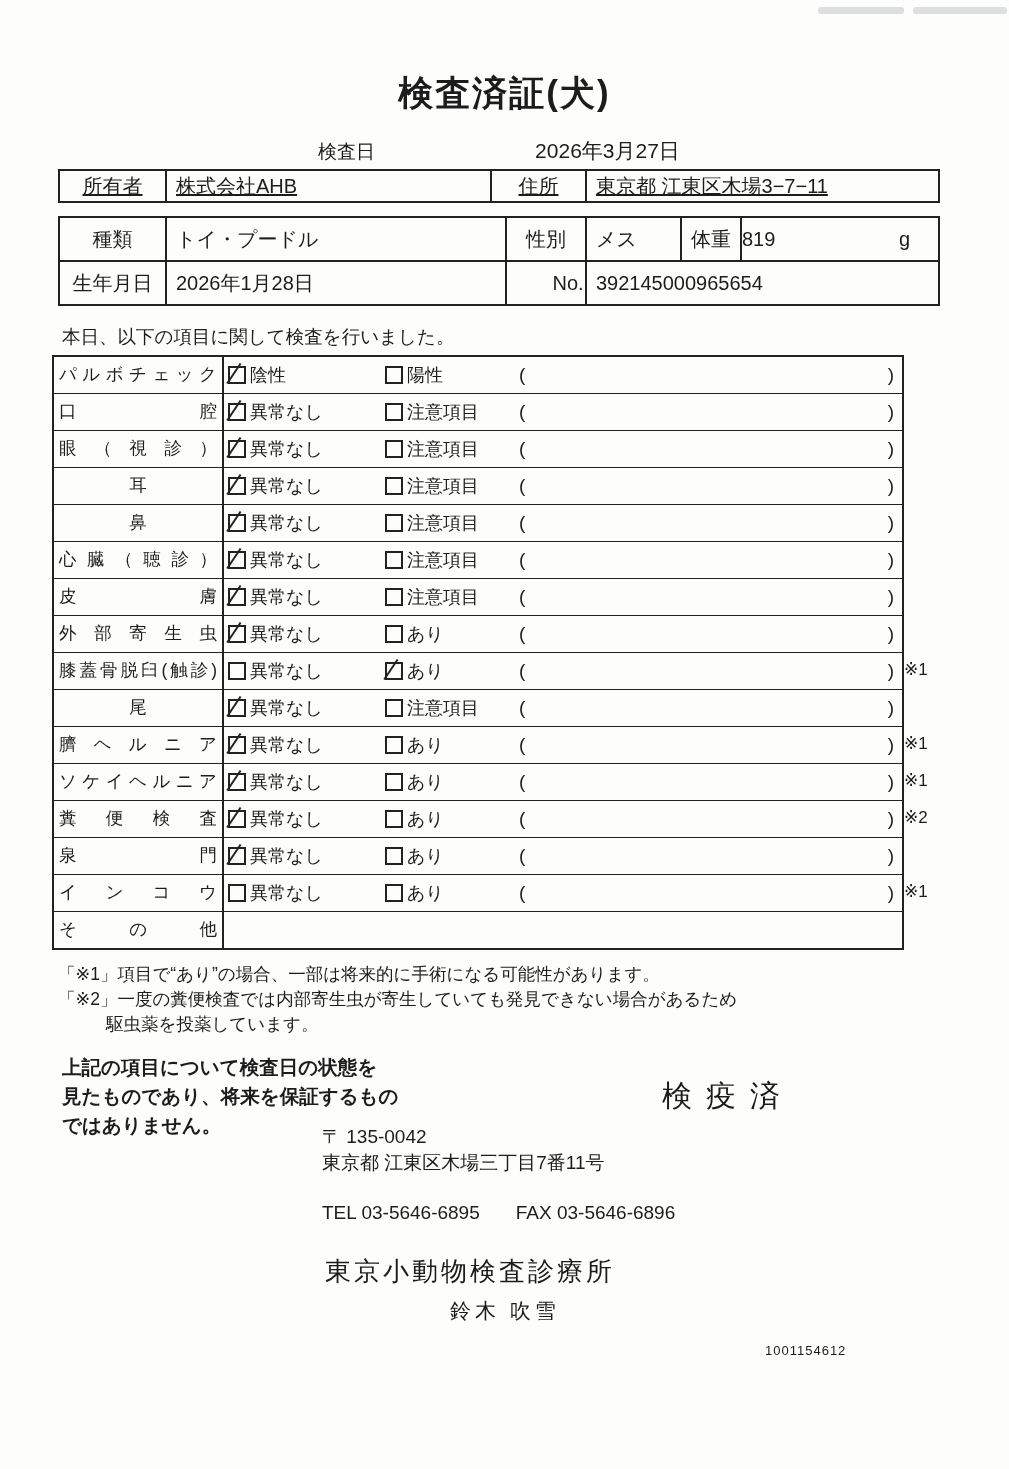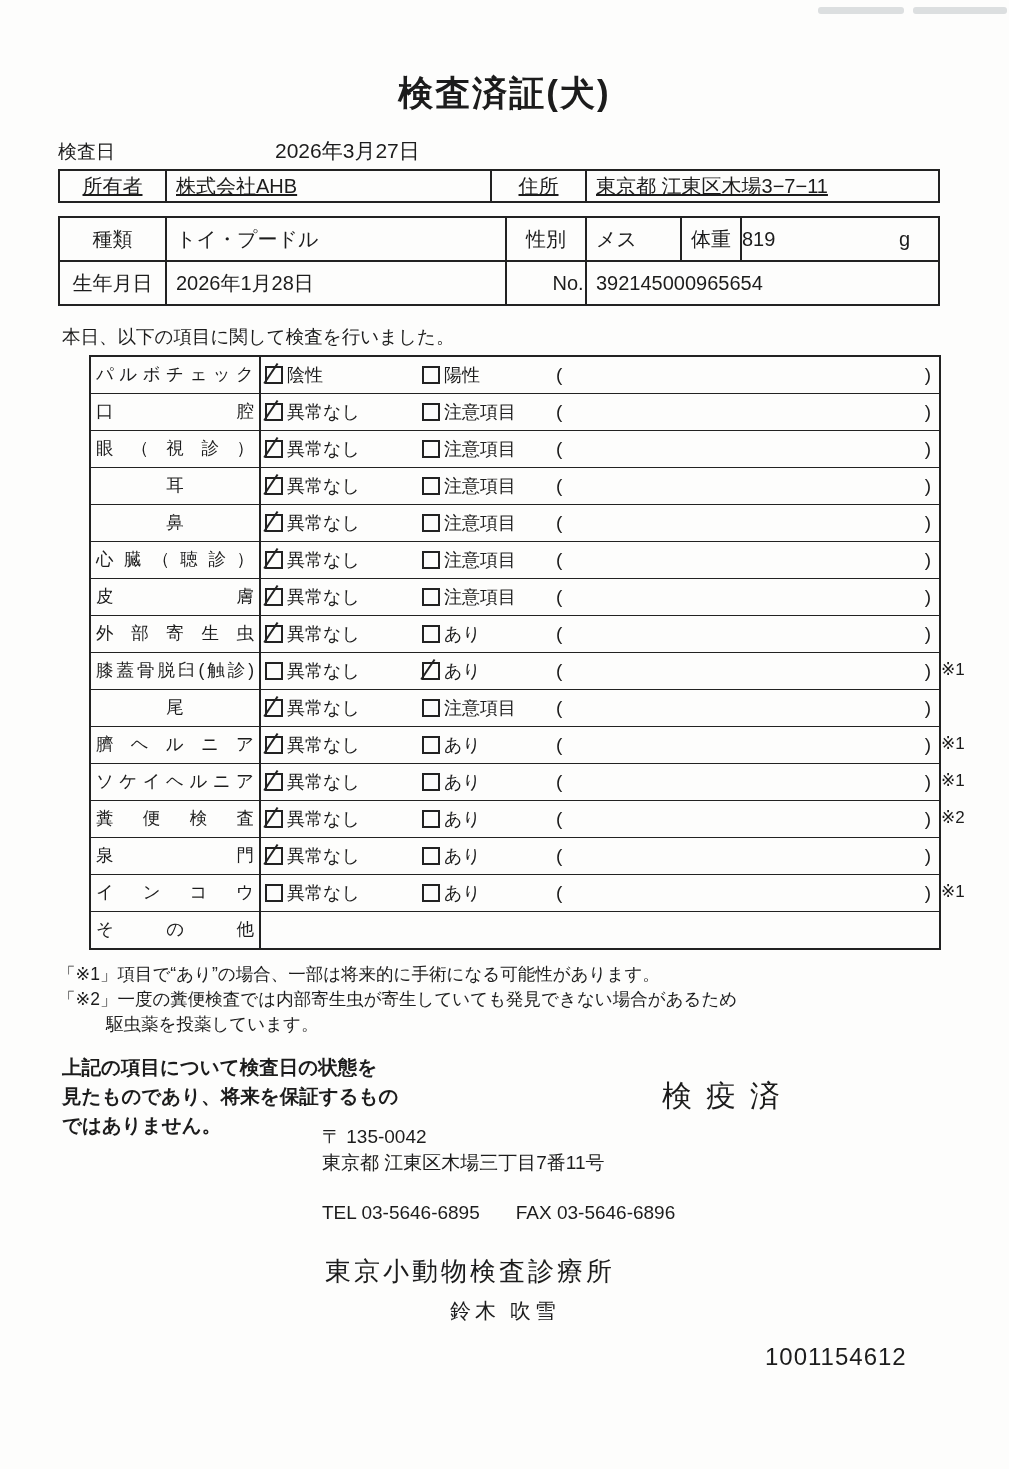--- a/index.html
+++ b/index.html
@@ -25,21 +25,21 @@
     margin:70px 0 0 0;
     text-align:center;
     font-size:35px;
     font-weight:bold;
     letter-spacing:2px;
   }
   .date-row{
     width:882px;
     margin:20px 0 4px 58px;
     display:flex;
-    justify-content:flex-start;
+    justify-content:center;
     align-items:baseline;
   }
   .date-label{font-size:19px;margin-right:160px;}
   .date-value{font-size:21px;}
 
   
   .owner-table{
     margin-left:58px;
     width:882px;
     border:2px solid #222;
@@ -76,21 +76,21 @@
   .weight-cell{justify-content:space-between;gap:4px;padding-right:28px;}
   .no-label{justify-content:center;font-size:18px;padding-left:44px;}
 
   .intro{
     margin:10px 0 6px 62px;
     font-size:18.5px;
   }
 
   
   .check-table{
-    margin-left:89px;
+    margin-left:52px;
     width:852px;
     border:2px solid #222;
     box-sizing:border-box;
   }
   .check-row{
     position:relative;
     display:flex;
     height:36px;
     border-top:1.5px solid #222;
   }
@@ -168,21 +168,21 @@
     letter-spacing:14px;
     white-space:nowrap;
   }
 
   .addr-row{margin:-16px 0 0 322px;font-size:19px;display:flex;flex-direction:column;}
   .addr-row .postal{margin-right:44px;}
   .tel-row{margin:26px 0 0 322px;font-size:19px;display:flex;}
   .tel-row .tel{margin-right:36px;}
   .clinic-name{margin:30px 0 0 325px;font-size:26px;letter-spacing:3px;}
   .vet-name{margin:8px 0 0 450px;font-size:21px;letter-spacing:4px;}
-  .serial{margin:18px 0 0 765px;font-size:24px;letter-spacing:1px;}
+  .serial{margin:18px 0 0 765px;font-size:13px;letter-spacing:1px;}
 </style>
 </head>
 <body>
 
 <div class="page">
 
   <div class="artifact a1"></div>
   <div class="artifact a2"></div>
 
   <div class="title">検査済証(犬)</div>

